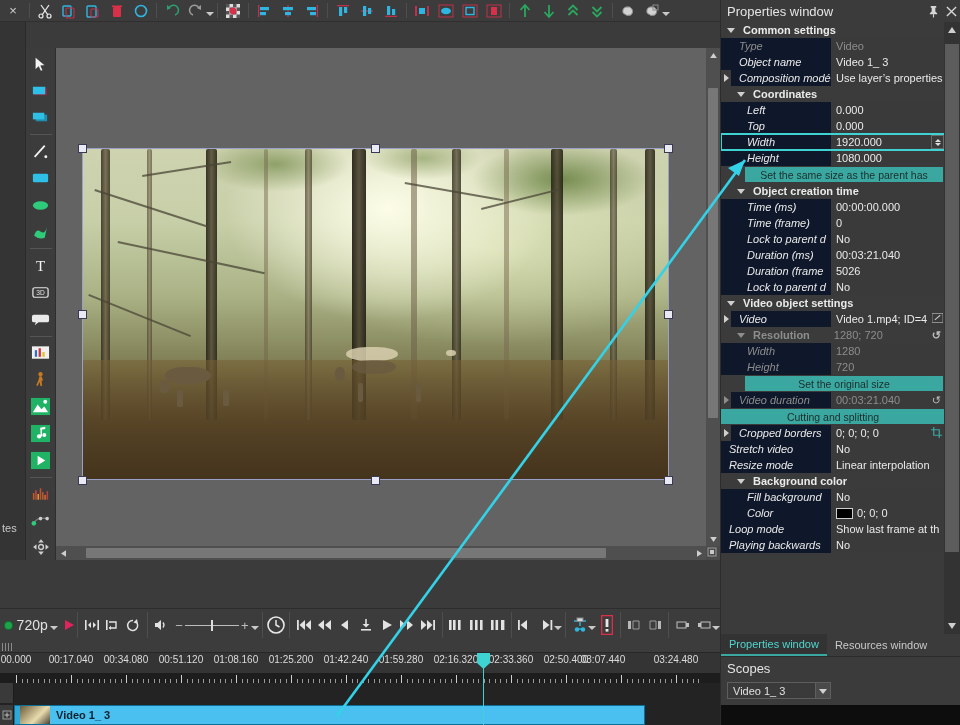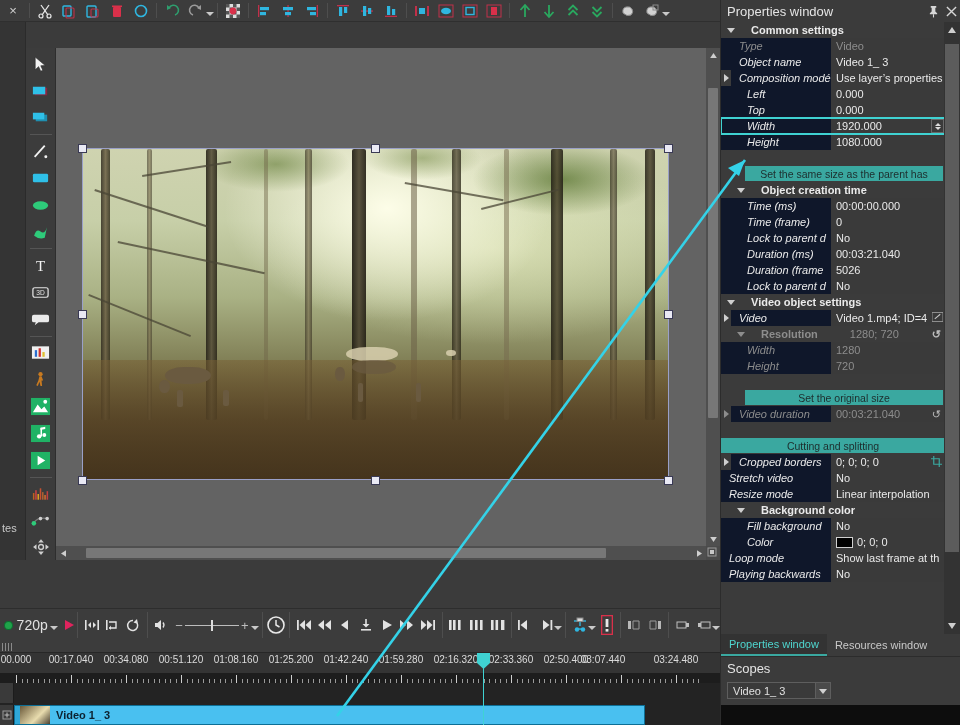--- a/index.html
+++ b/index.html
@@ -109,21 +109,21 @@
   #props-title .spacer { flex:1; }
   .pinico, .closeico { width:18px; height:18px; display:flex;align-items:center;justify-content:center;
                        color:#d0d0d0; font-size:12px;}
   #proplist { position:absolute; left:0; top:22px; width:224px; bottom:22px; overflow:hidden; }
   #propscroll { position:absolute; right:0; top:22px; width:16px; bottom:22px; background:#333; }
   #propscroll .sthumb { position:absolute; left:1px; right:1px; top:22px; height:508px; background:#5c5c5c; }
   #propscroll .sarrow { position:absolute; left:0; width:16px; height:16px;
                         display:flex;align-items:center;justify-content:center; color:#c0c0c0; font-size:9px;}
 
   .grp {
-    height:16px; display:flex; align-items:center; gap:16px; padding-left:6px;
+    height:16px; display:flex; align-items:center; gap:8px; padding-left:6px;
     font-weight:bold; color:#eaeaea; font-size:11px; background:#3b3b3b;
   }
   .grp.l2 { padding-left:16px; }
   .tri { width:0;height:0; border-left:4px solid transparent; border-right:4px solid transparent;
          border-top:5px solid #cfcfcf; }
   .tri.r { border:none; border-top:4px solid transparent; border-bottom:4px solid transparent;
            border-left:5px solid #cfcfcf; }
   .row { height:16px; display:flex; align-items:stretch; font-size:11px; }
   .row .k {
     width:110px; background:#0f172a; padding-left:18px; display:flex; align-items:center;
@@ -132,21 +132,21 @@
   .row .k.ind2 { padding-left:26px; }
   .row .k.ind0 { padding-left:8px; }
   .row .v {
     flex:1; background:#3a3a3a; padding-left:5px; display:flex; align-items:center;
     color:#eaeaea; white-space:nowrap; overflow:hidden; gap:4px;
   }
   .row.dim .k { color:#8d8d8d; }
   .row.dim .v { color:#8d8d8d; }
   .row .exp { width:10px; display:flex;align-items:center;justify-content:center; background:#3b3b3b; }
   .btnrow {
-    height:15px; margin:16px 0 1px 24px; background:#3aa8a0; color:#1d2d2d;
+    height:15px; margin:1px 0 1px 24px; background:#3aa8a0; color:#1d2d2d;
     display:flex; align-items:center; justify-content:center; font-size:10.5px;
     width:198px;
   }
   .btnrow.wide { margin-left:0; width:224px; }
   .spin { width:13px; height:14px; background:#3a3a3a; border:1px solid #6a6a6a;
           display:flex; flex-direction:column; align-items:center; justify-content:center; }
   .spin i { display:block; width:0;height:0;border-left:3px solid transparent;border-right:3px solid transparent; }
   .spin i.u { border-bottom:3px solid #ddd; margin-bottom:1px; }
   .spin i.d { border-top:3px solid #ddd; }
   .hl {
@@ -725,20 +725,24 @@
         <div class="v">Video 1_ 3</div>
       </div>
       <div class="row">
         <div class="exp">
             <span class="tri r"></span>
           </div>
         <div class="k" style="width:100px;padding-left:8px">Composition modé</div>
         <div class="v">Use layer’s properties</div>
       </div>
 
+      <div class="grp l2">
+        <span class="tri"></span>
+        <span>Coordinates</span>
+      </div>
       <div class="row">
         <div class="k ind2">Left</div>
         <div class="v">0.000</div>
       </div>
       <div class="row">
         <div class="k ind2">Top</div>
         <div class="v">0.000</div>
       </div>
       <div class="row hl">
         <div class="k ind2">Width</div>

